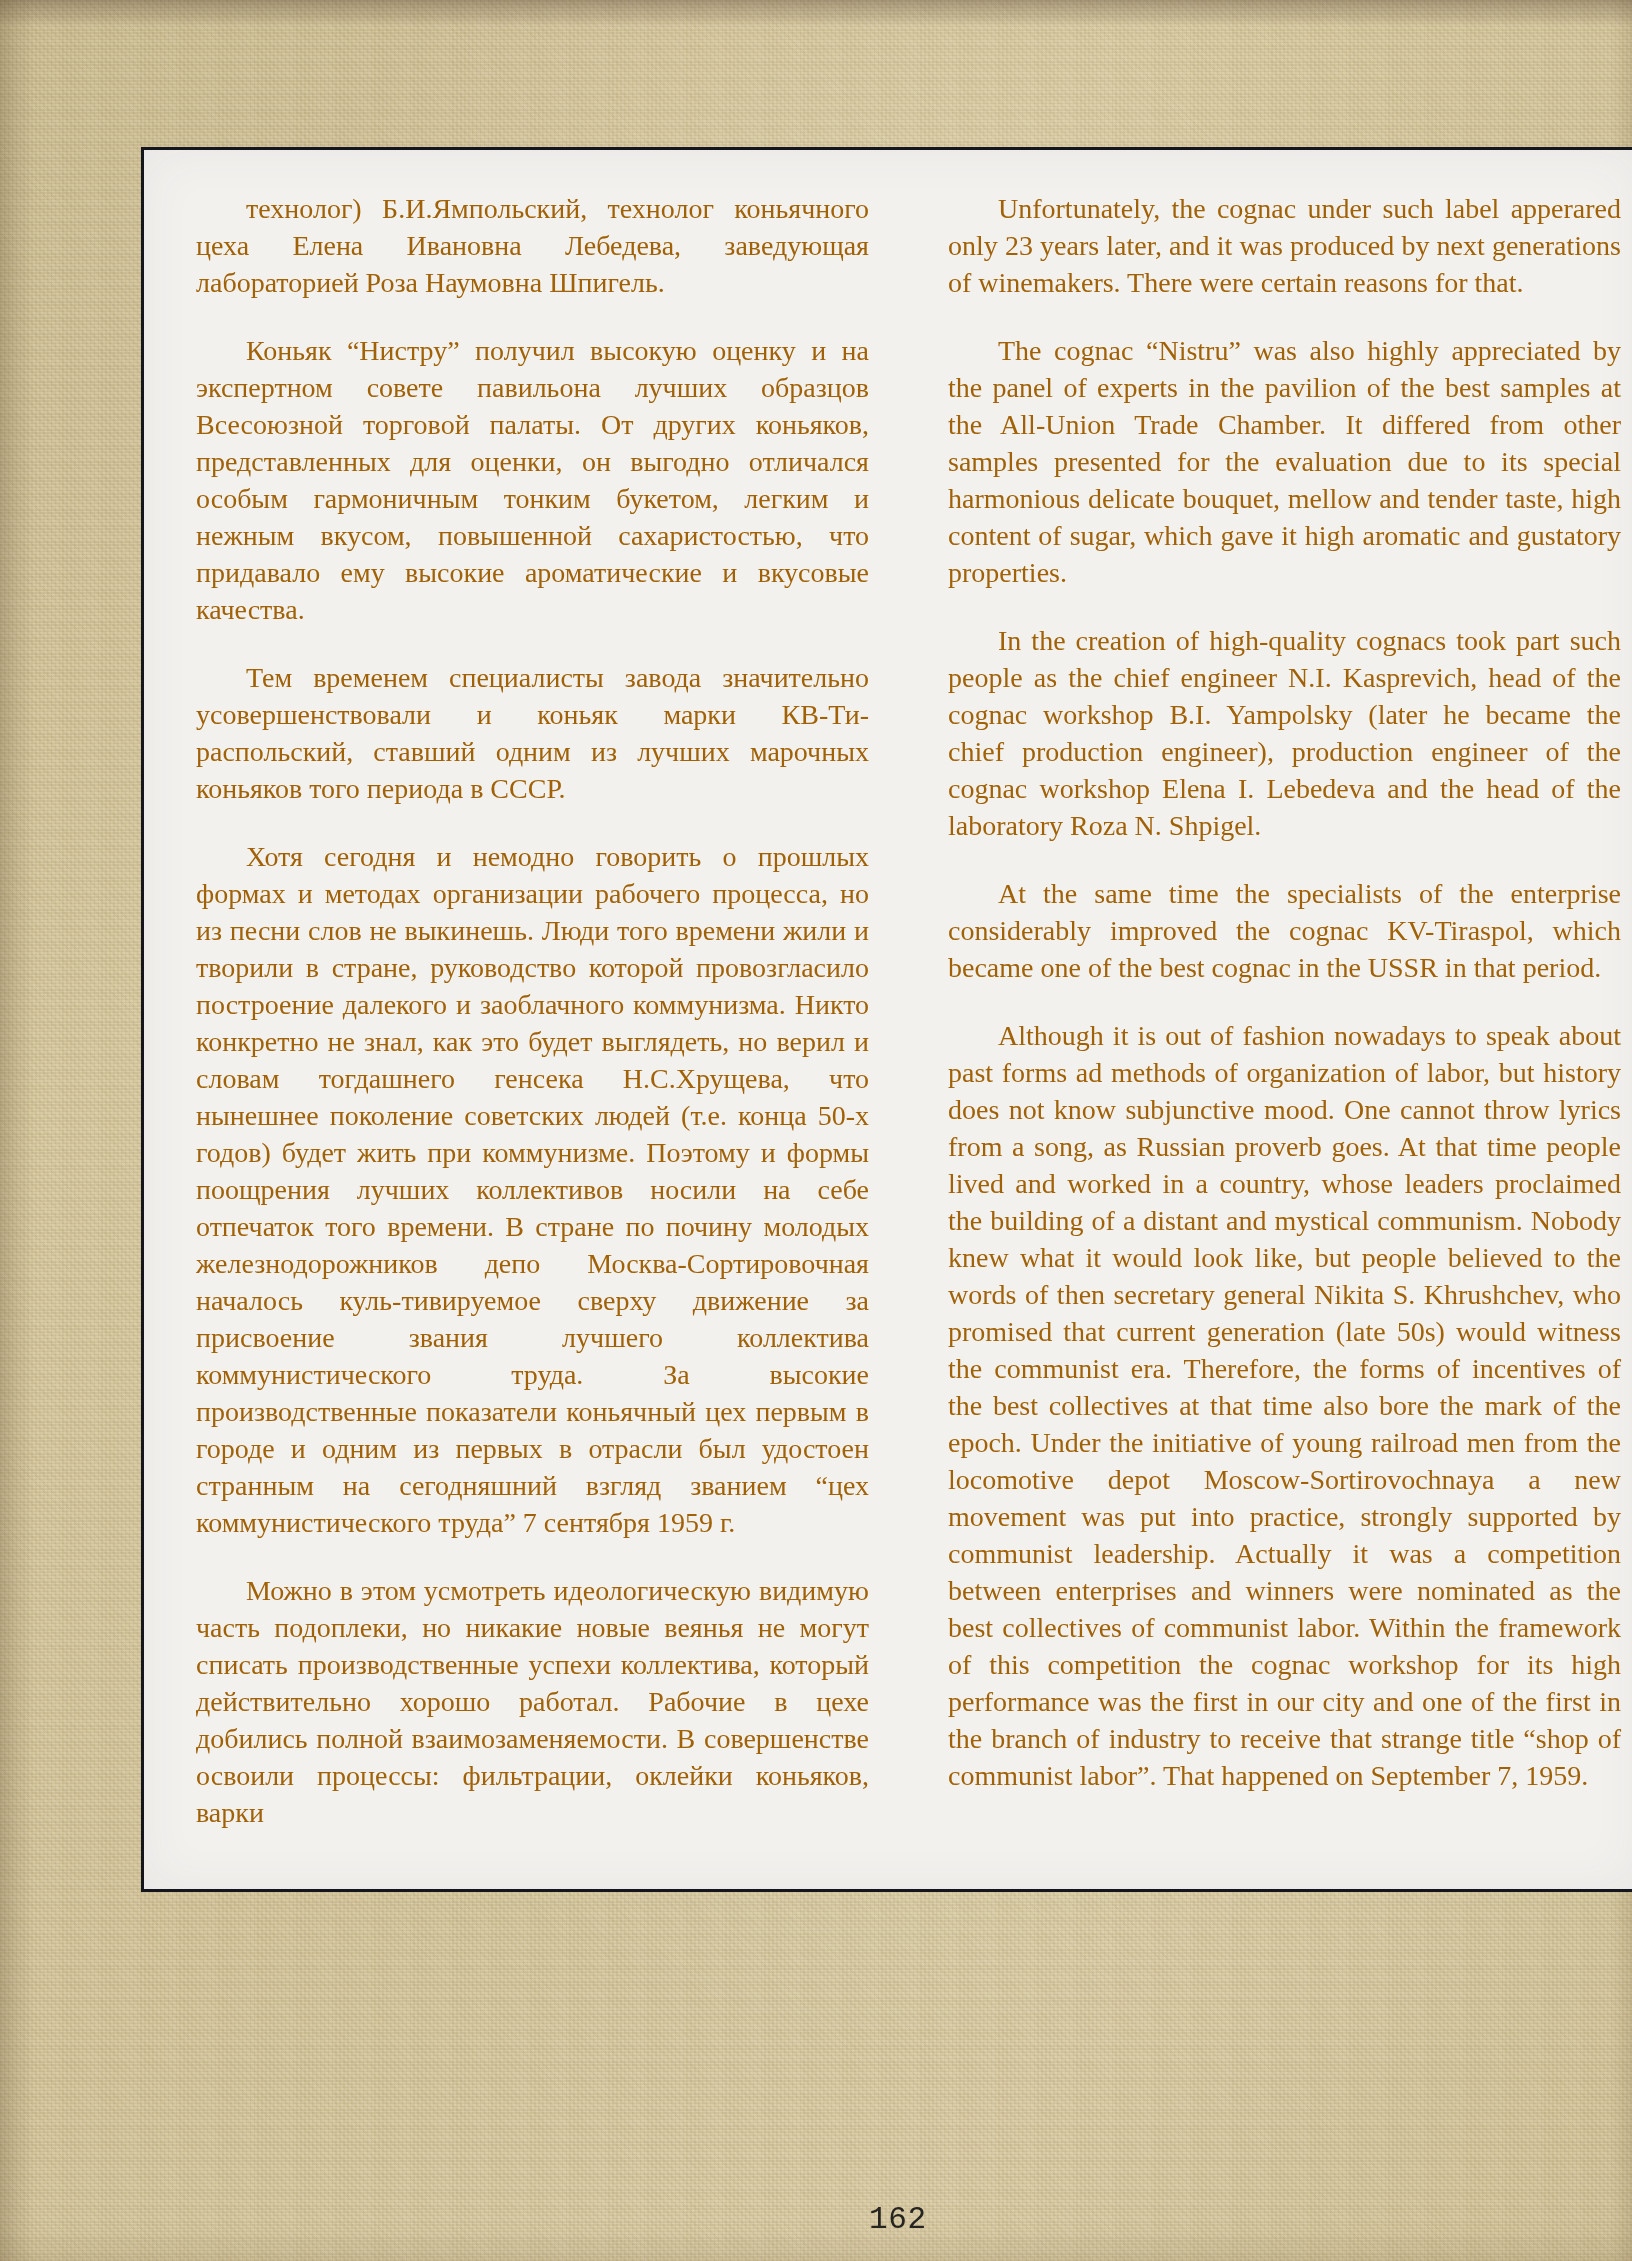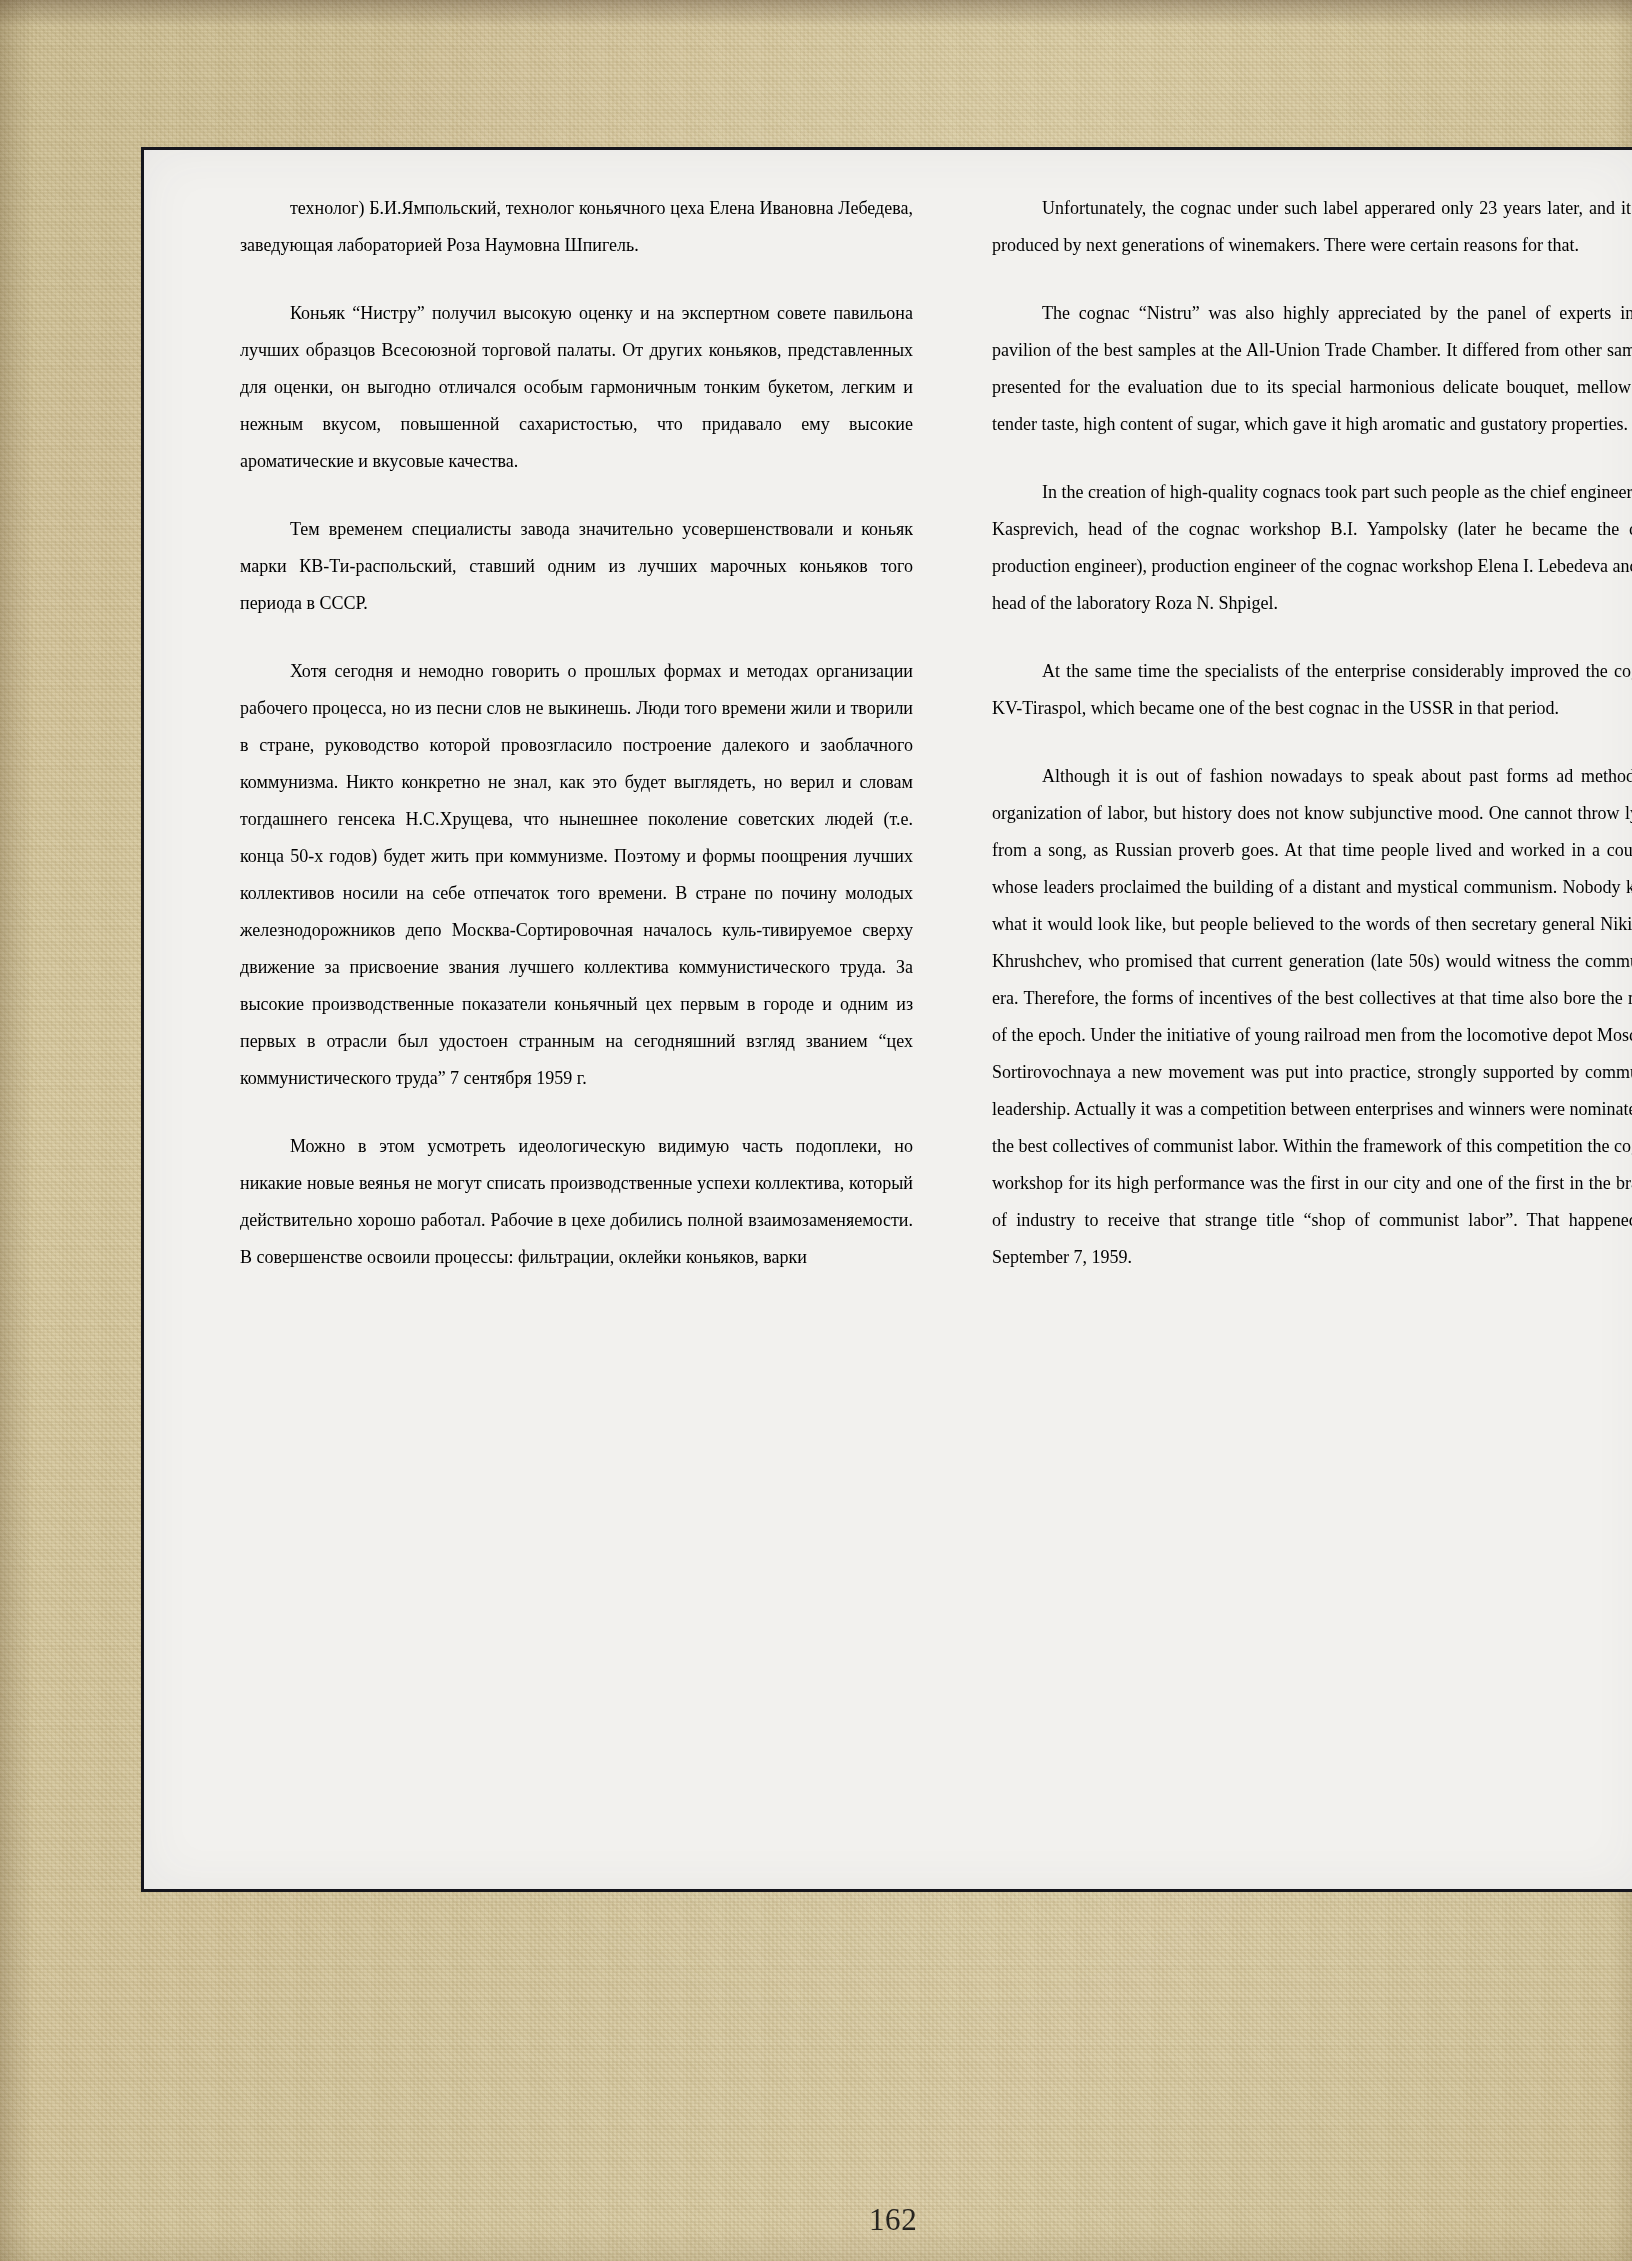--- a/index.html
+++ b/index.html
@@ -40,41 +40,41 @@
     height: 1745px;
     box-sizing: border-box;
     background: #f2f1ee;
     border: 3.9px solid #15151d;
     box-shadow: inset 0 0 52px rgba(70,70,90,0.06);
   }
   .col {
     position: absolute;
     top: 40px;
     width: 673px;
-    font-size: 18px;
+    font-size: 28px;
     line-height: 37px;
     text-align: justify;
-    color: #000000;
-    margin-left: 44px;
+    color: #a16207;
   }
   .col-ru { left: 52px; }
   .col-en { left: 804px; }
   .col p {
     margin: 0 0 31px 0;
     text-indent: 50px;
   }
   .col p:last-child { margin-bottom: 0; }
   .page-number {
     position: absolute;
     left: 869px;
     top: 2204px;
     font-size: 31px;
     line-height: 31px;
     color: #262420;
     letter-spacing: 0.6px;
+    font-family: Liberation Mono, monospace;
   }
 </style>
 </head>
 <body>
 
 <div class="edge-shade"></div>
 
 <div class="sheet">
   <div class="col col-ru">
       <p>технолог) Б.И.Ямпольский, технолог коньячного цеха Елена Ивановна Лебедева, заведующая лабораторией Роза Наумовна Шпигель.</p>

